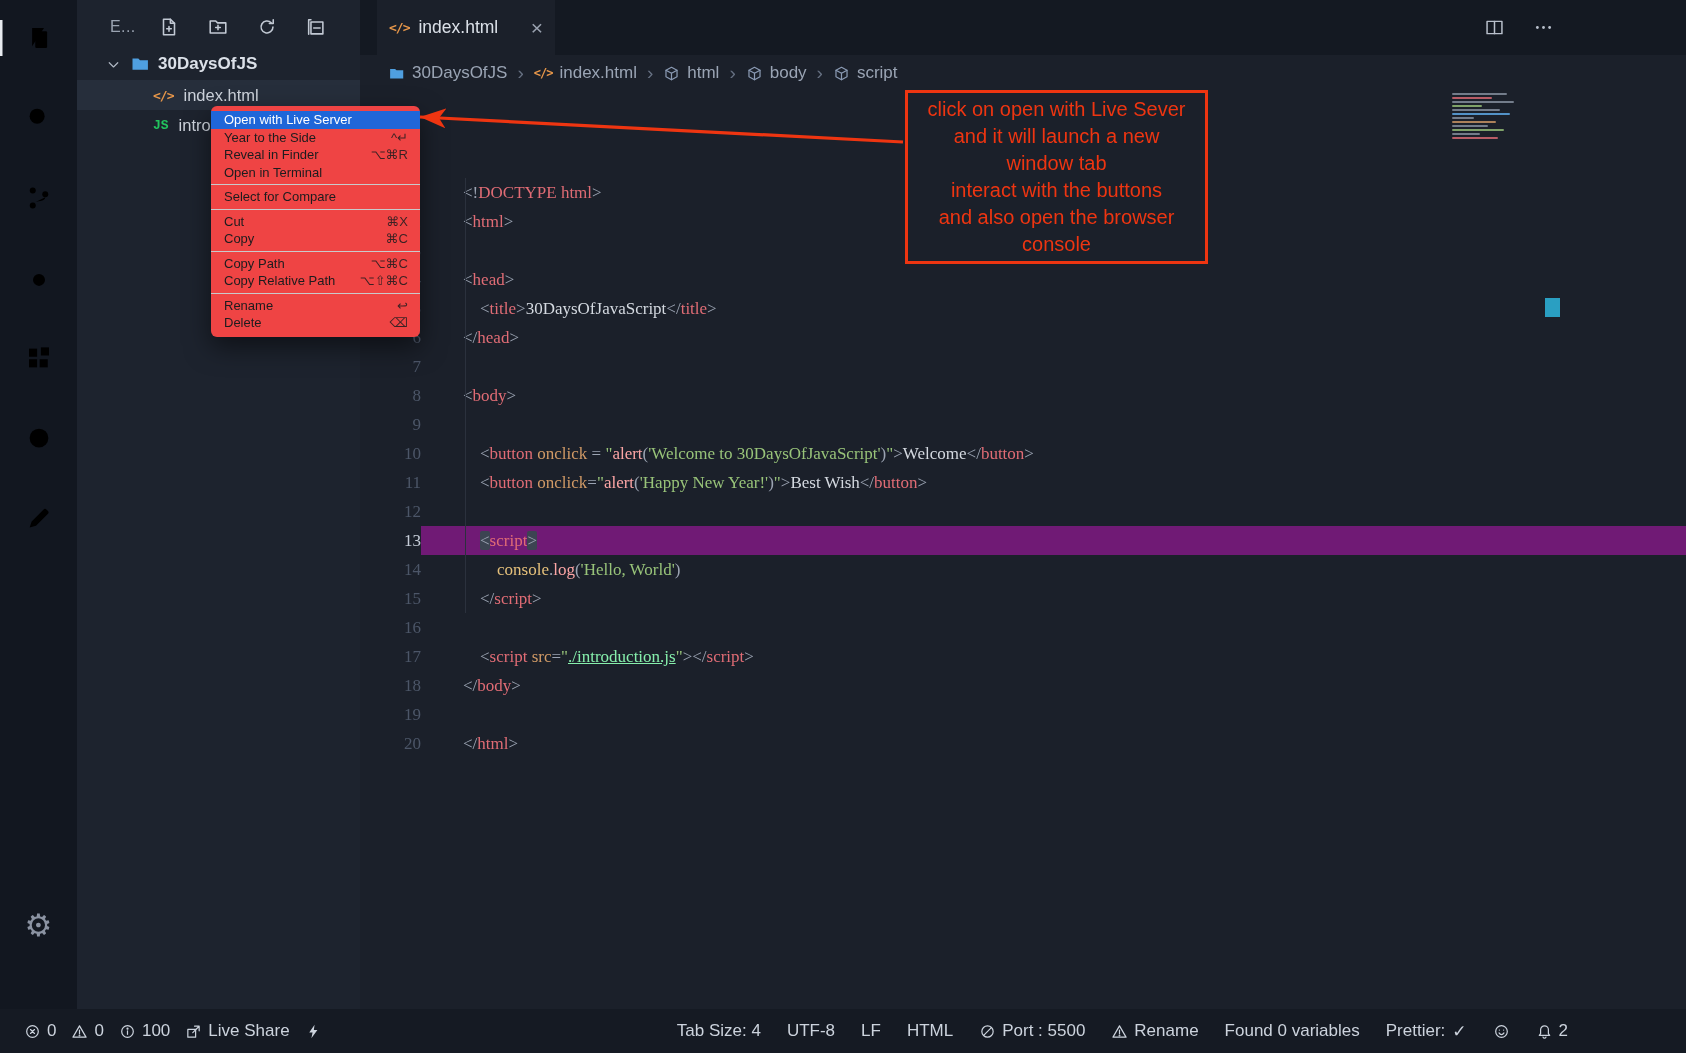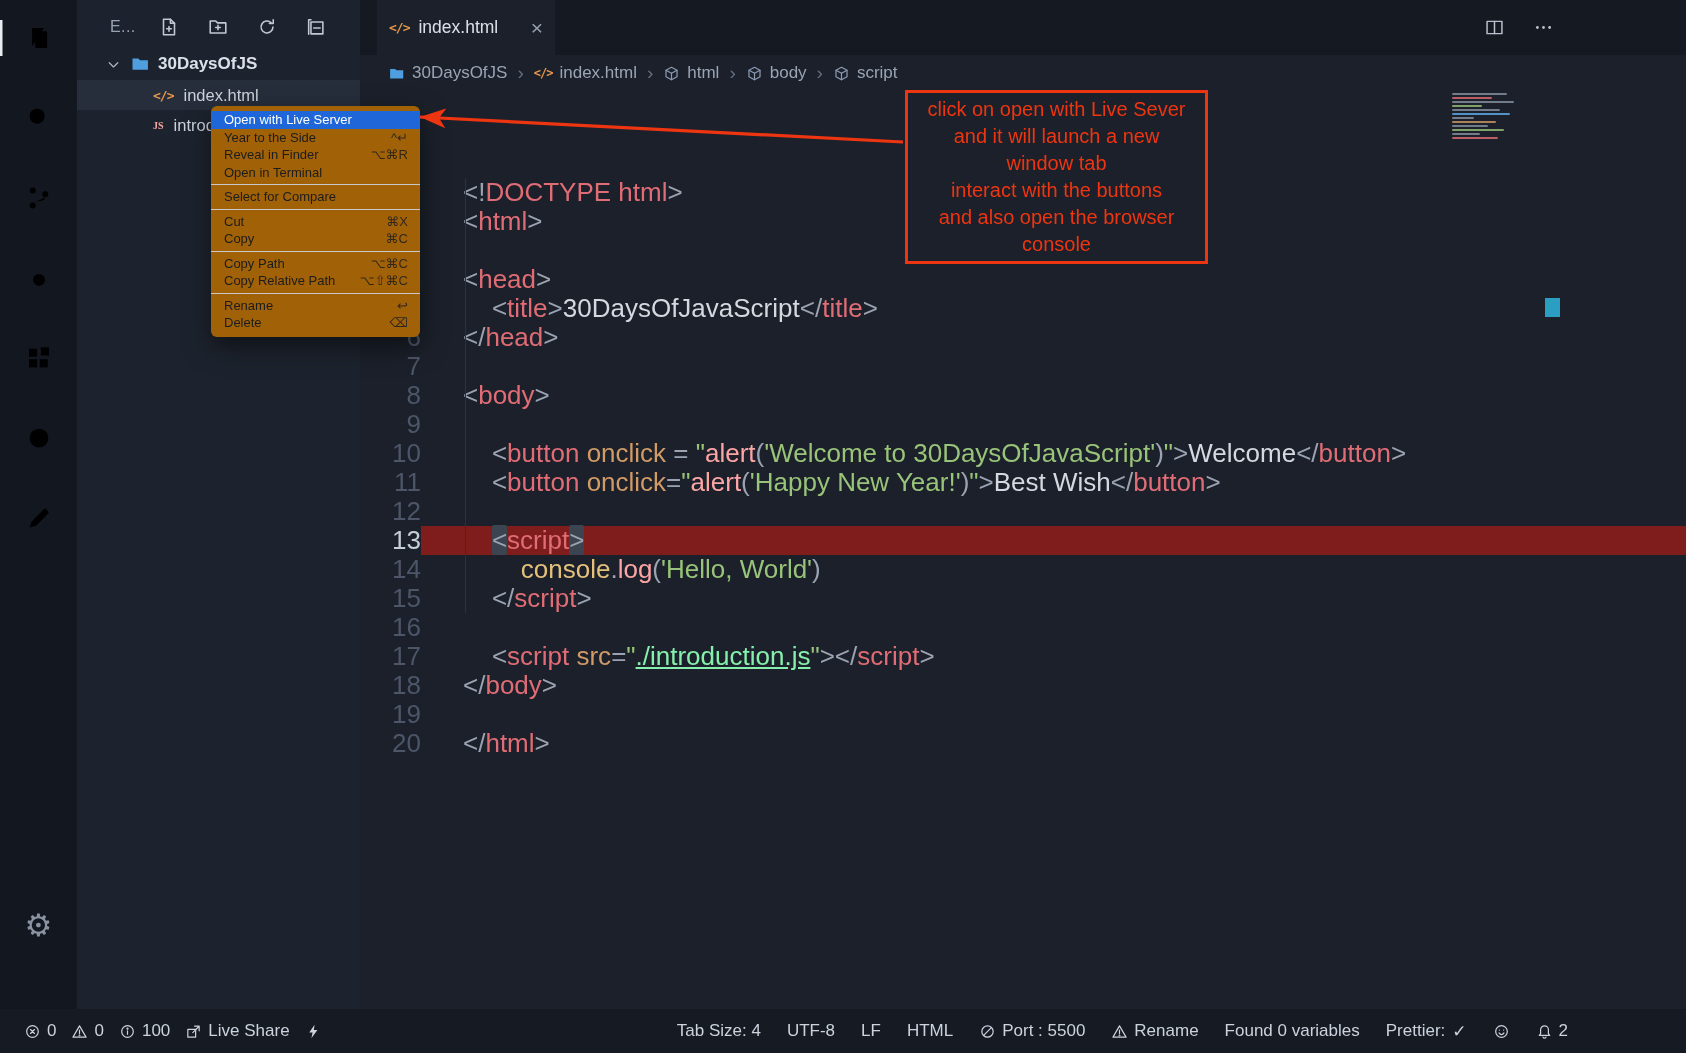--- a/index.html
+++ b/index.html
@@ -24,58 +24,58 @@
   .sb-actions{display:flex;gap:27px;margin-left:2px}
   .sb-act{width:22px;height:22px;color:#c2c9d4;cursor:pointer}
   .tree-root{display:flex;align-items:center;height:32px;padding-left:28px;gap:8px;cursor:pointer}
   .tr-chev{width:17px;height:17px;color:#aeb6c2}
   .tr-folder{width:20px;height:20px;color:#4f9fe0}
   .root-label{color:#dce1e9;font-size:17px;font-weight:bold}
   .file-row{display:flex;align-items:center;height:30px;padding-left:76px;gap:10px;cursor:pointer}
   .file-row.sel{background:#262e3b}
   .file-label{color:#ccd2db;font-size:16.5px}
   .fi-html{font-family:"DejaVu Sans Mono",monospace;font-size:13px;font-weight:bold;color:#e8974a;letter-spacing:-1px}
-  .fi-js{font-family:Liberation Serif, serif;font-size:10px;font-weight:bold;color:#fca5a5}
+  .fi-js{font-family:Liberation Mono, monospace;font-size:13px;font-weight:bold;color:#22c55e}
 
   
   .editor-area{position:absolute;left:360px;right:0;top:0;bottom:44px;background:#1b202a}
   .tab-bar{height:55px;background:#141922;display:flex;align-items:stretch}
   .tab{margin-left:17px;width:178px;background:#1b202a;display:flex;align-items:center;padding:0 12px;gap:9px;cursor:pointer}
   .tab-label{color:#dbe0e8;font-size:17.5px}
   .tab-close{margin-left:auto;color:#9aa2b0;font-size:21px;line-height:1;cursor:pointer}
   .tab-actions{margin-left:auto;display:flex;align-items:center;gap:28px;padding-right:132px;color:#b9c0cc}
   .tab-actions .icn{width:21px;height:21px;cursor:pointer}
   .breadcrumb{height:36px;display:flex;align-items:center;padding-left:28px;gap:9px;font-size:17px;color:#9aa4b4}
   .bc-item{display:flex;align-items:center;gap:7px;cursor:pointer}
   .bc-item .icn{width:17px;height:17px;color:#8b9bb4}
   .bc-item .bc-folder{color:#4f9fe0}
   .bc-sep{color:#667082;font-size:19px;margin:0 1px}
   .fi-html.small{font-size:12px}
 
-  .code-wrap{position:absolute;top:91px;left:0;right:0;bottom:0;font-family:Liberation Sans, sans-serif;font-size:26px;line-height:29px;white-space:pre}
+  .code-wrap{position:absolute;top:91px;left:0;right:0;bottom:0;font-family:Liberation Serif, serif;font-size:17px;line-height:29px;white-space:pre}
   .line{display:flex;height:29px}
   .ln{width:61px;text-align:right;color:#4c5668;flex:none}
   .lc{flex:1;padding-left:42px;color:#abb2bf}
   .line.cur .ln{color:#c6cdd8}
-  .line.cur .lc{background:#7f1d1d}
+  .line.cur .lc{background:#701a75}
   .pu{color:#9ba3b2}.tg{color:#e06c75}.at{color:#d19a66}.st{color:#98c379}
   .fn{color:#fca5a5}.ob{color:#e5c07b}.tx{color:#d4d9e0}
   .lk{color:#86efac;text-decoration:underline}
   .hl{background:#3c4452;border-radius:2px}
   .guide{position:absolute;left:105px;top:87px;width:1px;height:435px;background:#2b313d}
   .minimap{position:absolute;top:2px;right:146px;width:88px;display:flex;flex-direction:column;gap:2px}
   .minimap i{height:2px;border-radius:1px;opacity:.8}
   .scroll-marker{position:absolute;right:126px;top:207px;width:15px;height:19px;background:#2a9fc2}
 
   
   .annotation{position:absolute;left:905px;top:90px;width:303px;border:3px solid #ee3511;color:#ee3511;font-size:20px;line-height:27px;text-align:center;padding:3px 2px;z-index:30}
   .arrow-overlay{position:absolute;left:0;top:0;z-index:60;pointer-events:none}
 
   
-  .context-menu{position:absolute;left:211px;top:106px;width:209px;background:#a16207;border-radius:6px;box-shadow:0 10px 26px rgba(0,0,0,.5);padding:5px 0;z-index:50;font-size:13px;color:#1c1c1e}
+  .context-menu{position:absolute;left:211px;top:106px;width:209px;background:#ef4444;border-radius:6px;box-shadow:0 10px 26px rgba(0,0,0,.5);padding:5px 0;z-index:50;font-size:13px;color:#1c1c1e}
   .cm-item{display:flex;justify-content:space-between;align-items:center;height:17.5px;padding:0 12px 0 13px;cursor:pointer}
   .cm-item.hlrow{background:#1f66d8;color:#fff}
   .cm-sc{color:inherit;opacity:.85}
   .cm-sep{height:1px;background:#c9c9cb;margin:3px 0}
 
   
   .status-bar{position:absolute;left:0;right:0;bottom:0;height:44px;background:#151a23;display:flex;align-items:center;padding:0 0 0 24px;color:#ccd3dd;font-size:17px;z-index:6}
   .st-left{display:flex;align-items:center;gap:15px}
   .st-right{margin-left:auto;display:flex;align-items:center;gap:26px;padding-right:118px}
   .st-item{display:flex;align-items:center;gap:6px;cursor:pointer;white-space:nowrap}

